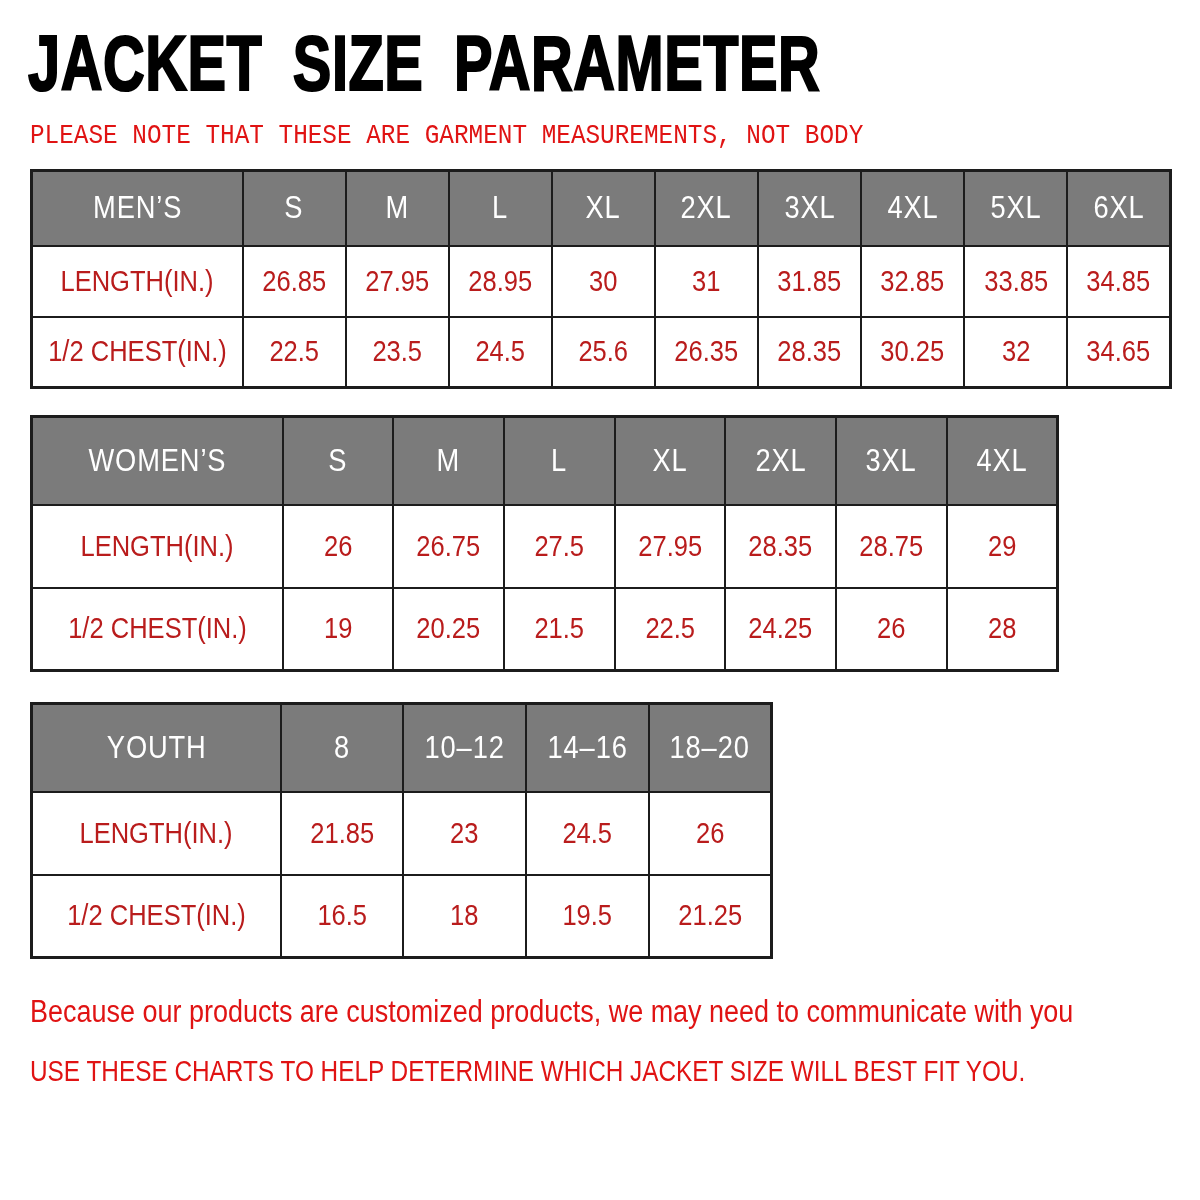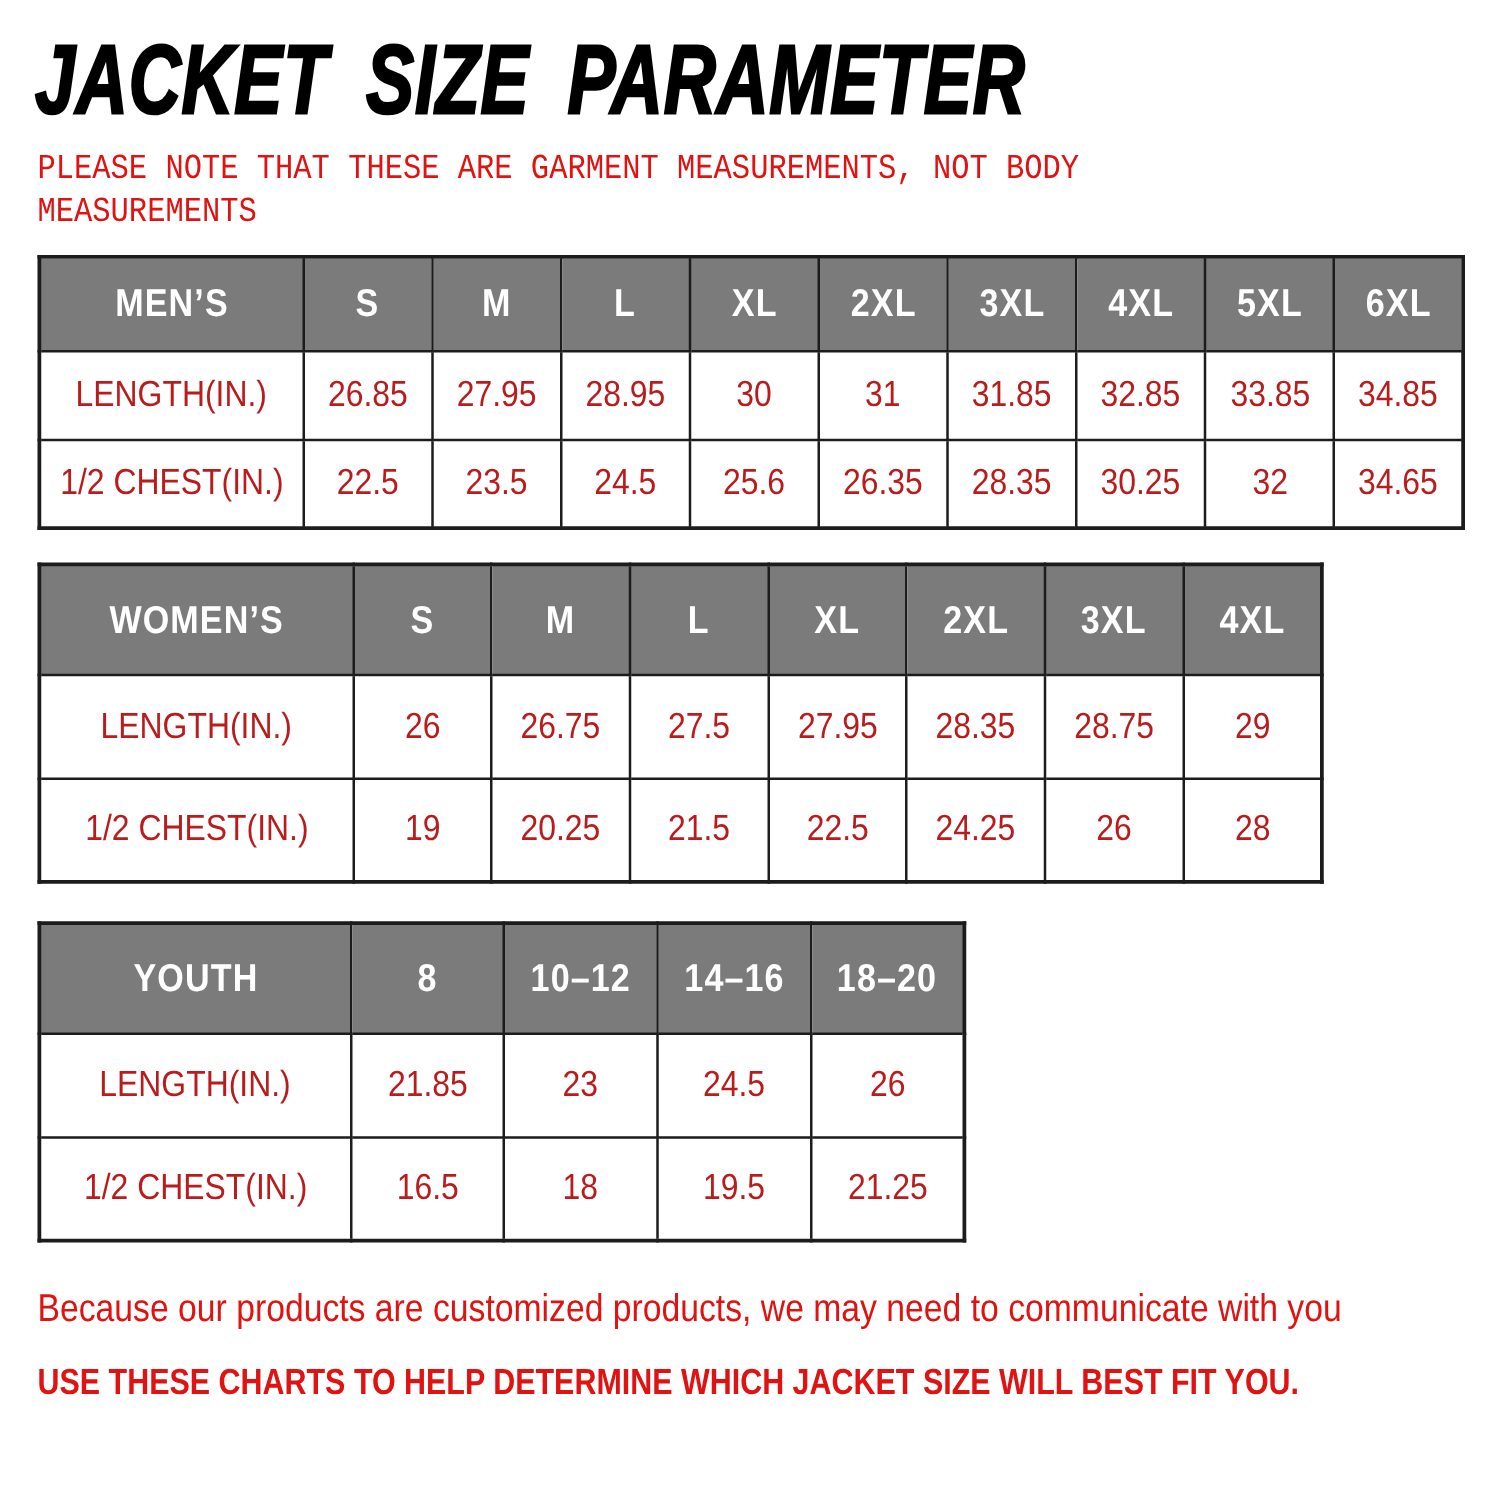--- a/index.html
+++ b/index.html
@@ -14,21 +14,21 @@
     width:1200px;height:1200px;background:#fff;overflow:hidden;
     font-family:"Liberation Sans","DejaVu Sans",sans-serif;
     color:#000;
   }
   
   .cx{display:inline-block;transform:scaleX(.88);transform-origin:center;white-space:nowrap;}
   .cl{display:inline-block;transform:scaleX(.87);transform-origin:0 50%;white-space:nowrap;}
 
   .title{
     margin:24px 0 0 28px;
-    font-size:78px;line-height:1;font-weight:700;font-style:italic;
+    font-size:78px;line-height:1;font-weight:700;
   }
   .title .cl{
     transform:scaleX(.74);
     -webkit-text-stroke:2.2px #000;
     word-spacing:.24em;letter-spacing:.01em;
   }
 
   .note{
     margin:16px 0 0 30px;
     color:var(--red);
@@ -40,21 +40,21 @@
     margin-left:30px;
     border:3px solid var(--border);
   }
   table.size th,table.size td{
     border:2px solid var(--border);
     padding:0;text-align:center;vertical-align:middle;
     overflow:hidden;
   }
   table.size thead th{
     background:var(--gray);color:var(--header-text);
-    font-size:31px;font-weight:700;letter-spacing:1px;
+    font-size:31px;font-weight:400;letter-spacing:1px;
   }
   table.size tbody th{font-weight:400;}
   table.size tbody th,table.size tbody td{
     background:#fff;color:#b91c1c;font-size:29px;
   }
 
   #t0{width:1142px;margin-top:16px;}
   #t0 thead tr{height:75px;}
   #t0 tbody tr{height:71px;}
   #t0 tr > *:first-child{width:211px;}
@@ -70,34 +70,33 @@
   #t2 tr > *:first-child{width:249px;}
 
   .para{
     margin:30px 0 0 30px;
     color:var(--red);
     font-size:31px;line-height:46px;font-weight:400;
   }
   .final{
     margin:18px 0 0 30px;
     color:var(--red);
-    font-size:29px;line-height:36px;font-weight:700;
+    font-size:29px;line-height:36px;font-weight:400;
   }
   .final .cl{transform:scaleX(.84);}
 </style>
 </head>
 <body>
 
 <main>
 
   <h1 class="title"><span class="cl">JACKET SIZE PARAMETER</span></h1>
 
   <div class="note">
     <div><span class="cl">PLEASE NOTE THAT THESE ARE GARMENT MEASUREMENTS, NOT BODY</span></div>
-    <div><span class="cl">MEASUREMENTS</span></div>
   </div>
 
   <table id="t0" class="size">
       <thead>
         <tr>
           <th><span class="cx">MEN’S</span></th>
           <th><span class="cx">S</span></th>
           <th><span class="cx">M</span></th>
           <th><span class="cx">L</span></th>
           <th><span class="cx">XL</span></th>

